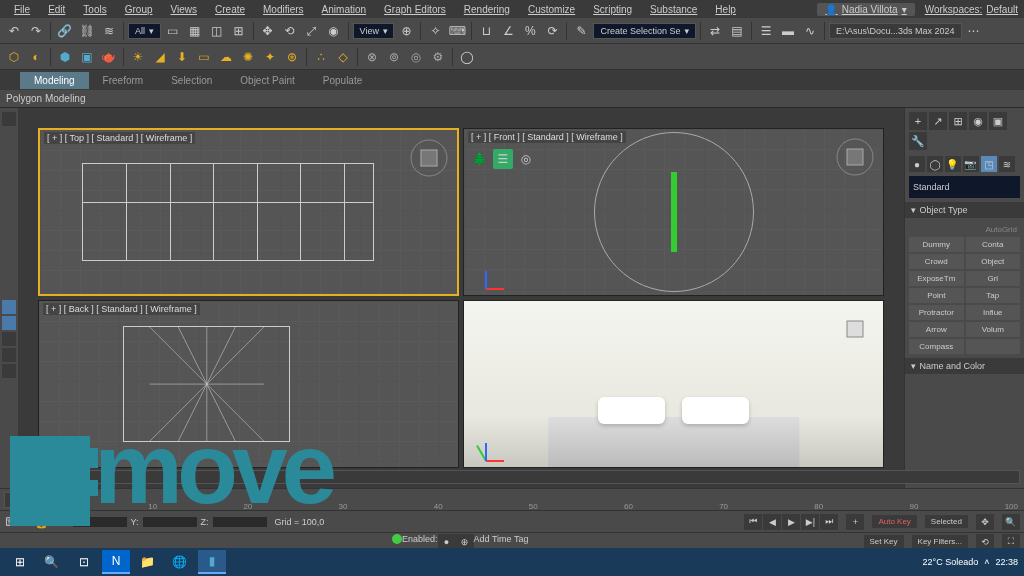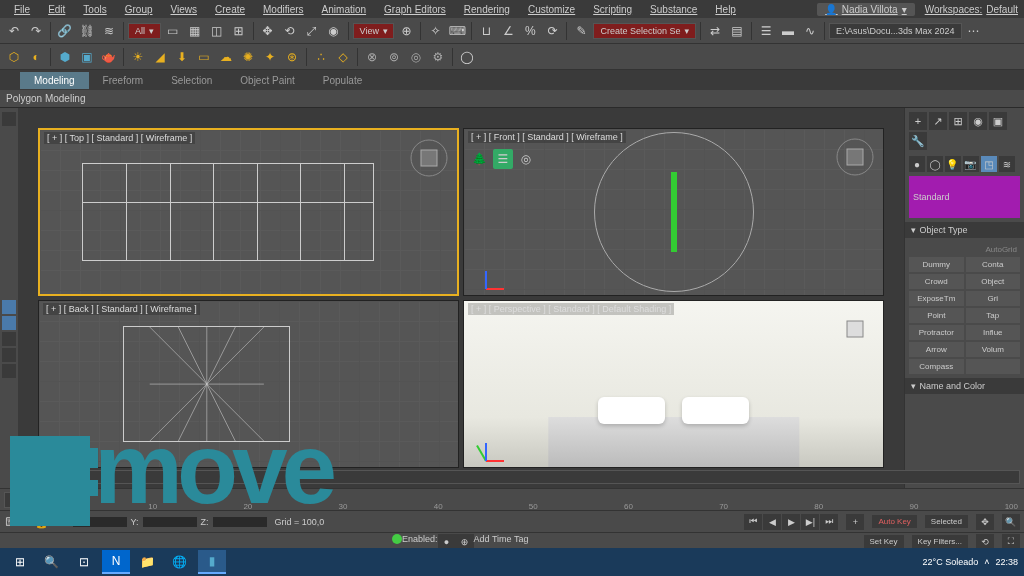--- a/index.html
+++ b/index.html
@@ -9,21 +9,21 @@
 .menubar { height: 18px; background: #3a3a3a; display: flex; align-items: center; padding: 0 6px; gap: 2px; text-decoration: underline; }
 .menubar .menu-item { padding: 2px 8px; cursor: pointer; font-size: 10px; }
 .menubar .spacer { flex: 1; }
 .menubar .user-box { background: #555; padding: 1px 8px; border-radius: 2px; display: flex; align-items: center; gap: 4px; }
 .menubar .workspace { display: flex; align-items: center; gap: 4px; margin-left: 8px; }
 
 
 .toolbar { height: 26px; background: #4a4a4a; border-bottom: 1px solid #333; display: flex; align-items: center; padding: 0 4px; gap: 2px; }
 .tool-btn { width: 20px; height: 20px; display: flex; align-items: center; justify-content: center; cursor: pointer; border-radius: 2px; font-size: 12px; }
 .tool-sep { width: 1px; height: 18px; background: #333; margin: 0 2px; }
-.tool-dropdown { background: #7f1d1d; padding: 2px 6px; border: 1px solid #555; font-size: 9px; display: flex; align-items: flex-end; gap: 4px; }
+.tool-dropdown { background: #0f172a; padding: 2px 6px; border: 1px solid #555; font-size: 9px; display: flex; align-items: flex-end; gap: 4px; }
 .tool-text-field { background: #3a3a3a; padding: 2px 6px; border: 1px solid #555; font-size: 9px; min-width: 120px; }
 
 .toolbar-yellow .tool-btn { color: #e8b020; }
 
 
 .ribbon-tabs { height: 20px; background: #3a3a3a; display: flex; align-items: center; gap: 0; padding-left: 20px; }
 .ribbon-tab { padding: 3px 14px; font-size: 10px; cursor: pointer; color: #999; }
 .ribbon-tab.active { background: #5a7a8a; color: #fff; }
 .sub-ribbon { height: 18px; background: #4a4a4a; padding-left: 6px; display: flex; align-items: center; font-size: 10px; color: #ccc; border-bottom: 1px solid #2a2a2a; }
 
@@ -40,21 +40,21 @@
 .vp-gizmo { position: absolute; top: 8px; right: 8px; width: 40px; height: 40px; z-index: 5; }
 .vp-grid { position: absolute; inset: 0; background-image: linear-gradient(#666 1px, transparent 1px), linear-gradient(90deg, #666 1px, transparent 1px); background-size: 20px 20px; opacity: 0.3; }
 .vp-grid.major { background-image: linear-gradient(#444 1px, transparent 1px), linear-gradient(90deg, #444 1px, transparent 1px); background-size: 80px 80px; opacity: 0.5; }
 
 
 .right-panel { width: 120px; background: #4a4a4a; border-left: 1px solid #333; display: flex; flex-direction: column; }
 .panel-tabs { display: flex; gap: 2px; padding: 4px; flex-wrap: wrap; }
 .panel-tab-btn { width: 18px; height: 18px; background: #3a3a3a; cursor: pointer; display: flex; align-items: center; justify-content: center; font-size: 11px; }
 .panel-row { display: flex; gap: 2px; padding: 2px 4px; }
 .panel-icon { width: 16px; height: 16px; background: #3a3a3a; cursor: pointer; display:flex; align-items:center; justify-content:center; font-size:10px; }
-.panel-dropdown { background: #a21caf; margin: 2px 4px; padding: 16px 4px; font-size: 9px; }
+.panel-dropdown { background: #0f172a; margin: 2px 4px; padding: 6px 4px; font-size: 9px; }
 .rollout-header { background: #3a3a3a; padding: 3px 6px; font-size: 9px; display: flex; align-items: center; gap: 4px; margin: 2px 0; }
 .rollout-body { padding: 2px 4px; }
 .obj-grid { display: grid; grid-template-columns: 1fr 1fr; gap: 2px; }
 .obj-btn { background: #555; padding: 3px 2px; font-size: 8px; text-align: center; cursor: pointer; }
 .autogrid { font-size: 8px; color: #888; padding: 3px; text-align: right; }
 
 
 .bottom-area { background: #4a4a4a; }
 .timeline { height: 22px; display: flex; align-items: center; border-top: 1px solid #333; padding: 0 4px; gap: 6px; }
 .frame-box { background: #3a3a3a; padding: 2px 8px; font-size: 9px; border: 1px solid #555; }
@@ -284,21 +284,20 @@
             <path d="M0 0 L100 100 M100 0 L0 100 M50 0 L50 100 M0 50 L100 50 M25 0 L75 100 M75 0 L25 100" stroke="#ccc" stroke-width="0.5" fill="none"></path>
           </svg>
       </div>
     </div>
 
     <div class="viewport">
       <div class="persp-room"></div>
       <div class="bed"></div>
       <div class="pillow p1"></div>
       <div class="pillow p2"></div>
-      <div class="viewport-label">[ + ] [ Perspective ] [ Standard ] [ Default Shading ]</div>
       <div class="axis-gizmo">
         <div class="ax r"></div>
           <div class="ax g"></div>
           <div class="ax b"></div>
       </div>
       <div class="vp-gizmo">
         <svg viewBox="0 0 40 40">
             <rect x="12" y="12" width="16" height="16" fill="#ddd" stroke="#888"></rect>
           </svg>
       </div>

